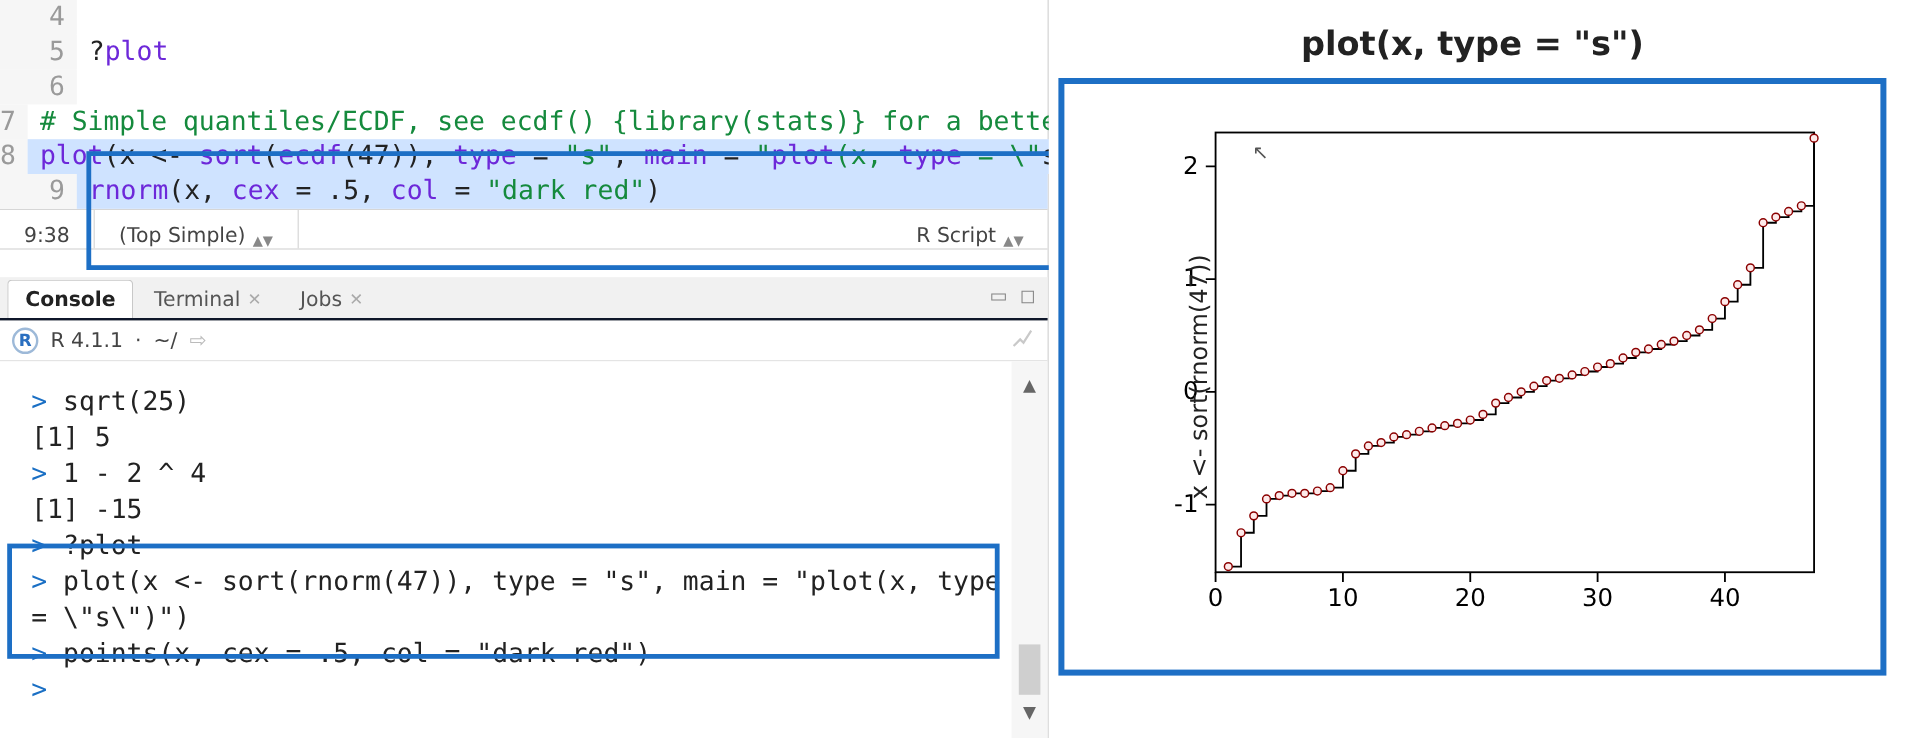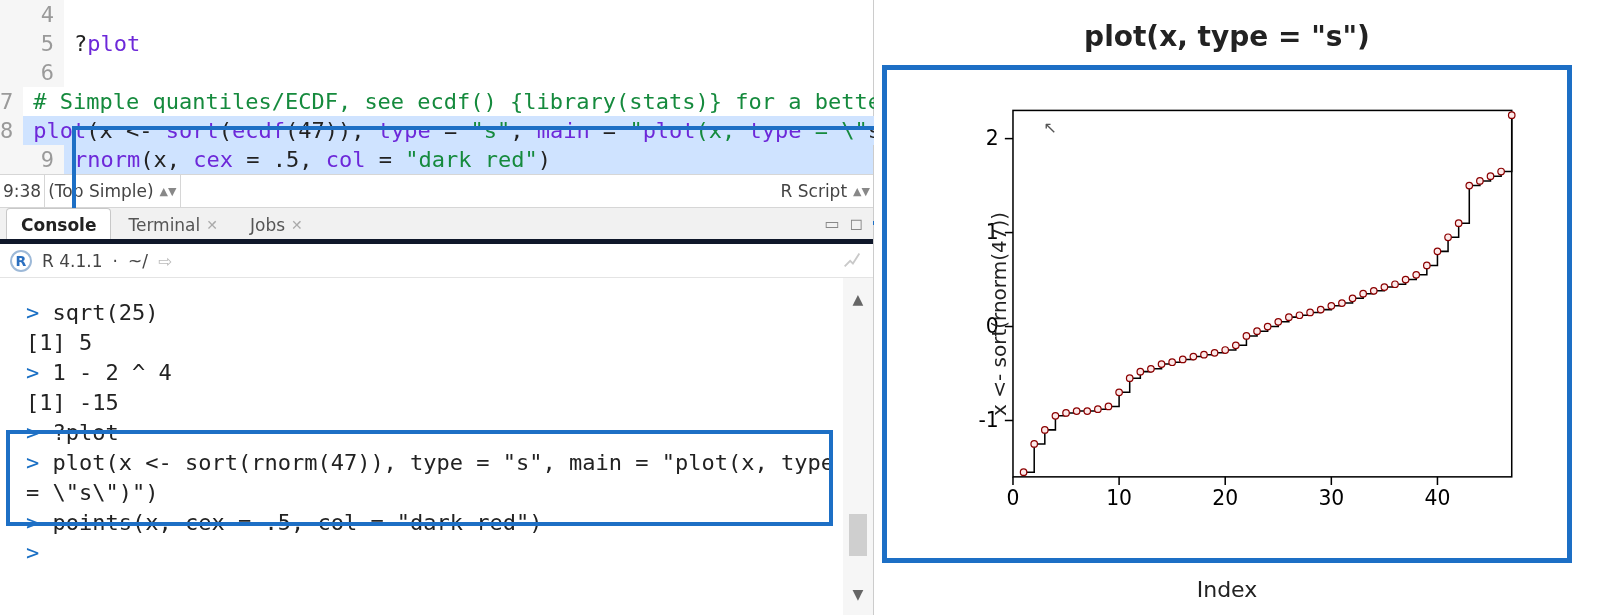--- a/index.html
+++ b/index.html
@@ -13,26 +13,26 @@
   .editor .row{display:flex;}
   .gutter{width:64px;text-align:right;padding-right:10px;color:#9a9a9a;background:#f6f6f6;user-select:none;}
   .codecell{flex:1;padding-left:10px;white-space:pre;}
   .tok-kw{color:#6d28d9;}
   .tok-str{color:#158a3d;}
   .tok-comment{color:#158a3d;}
   .selrow .codecell{background:#cfe3ff;}
   .sel-frame{position:absolute;left:72px;right:8px;top:126px;height:99px;border:4px solid #1d6fc5;pointer-events:none;}
 
   .editor-status{display:flex;align-items:center;height:34px;border-top:1px solid #d6d6d6;border-bottom:1px solid #d6d6d6;font-size:17px;color:#444;}
-  .editor-status .cell{padding:0 3px;border-right:1px solid #d6d6d6;height:100%;display:flex;align-items:center;gap:6px;}
+  .editor-status .cell{padding:0 20px;border-right:1px solid #d6d6d6;height:100%;display:flex;align-items:flex-end;gap:6px;}
   .editor-status .spacer{flex:1;}
   .caret{font-size:11px;color:#888;}
 
   
-  .tabs{display:flex;height:36px;background:#f1f1f1;border-bottom:5px solid #0f172a;padding-left:6px;gap:2px;position:relative;}
+  .tabs{display:flex;align-items:flex-end;height:36px;background:#f1f1f1;border-bottom:2px solid #0f172a;padding-left:6px;gap:2px;position:relative;margin-top:23px;}
   .tab{padding:6px 14px 5px;font-size:17px;color:#555;border:1px solid transparent;border-bottom:none;border-radius:4px 4px 0 0;display:flex;align-items:center;gap:6px;cursor:pointer;}
   .tab.active{background:#fff;border-color:#c8c8c8;color:#222;font-weight:600;}
   .tab .x{color:#aaa;font-size:14px;}
   .tabs .win-icons{position:absolute;right:10px;top:6px;display:flex;gap:10px;color:#888;}
 
   .console-hdr{display:flex;align-items:center;height:34px;padding:0 10px;gap:10px;font-size:17px;color:#444;border-bottom:1px solid #e4e4e4;}
   .r-logo{width:22px;height:22px;border-radius:50%;border:2px solid #9db9d8;display:inline-flex;align-items:center;justify-content:center;font-weight:700;color:#2a6fc0;font-size:14px;}
   .brush{margin-left:auto;color:#c9c9c9;}
 
   .console-body{position:relative;flex:1;font-family:"DejaVu Sans Mono",Menlo,Consolas,monospace;font-size:22px;line-height:30px;padding:4px 10px 4px 10px;overflow:hidden;}
@@ -227,17 +227,16 @@
               <circle class="pt" cx="492.8723404255319" cy="120.76923076923075" r="3.2"></circle>
               <circle class="pt" cx="503.2978723404255" cy="83.84615384615381" r="3.2"></circle>
               <circle class="pt" cx="513.7234042553191" cy="79.23076923076917" r="3.2"></circle>
               <circle class="pt" cx="524.1489361702128" cy="74.61538461538458" r="3.2"></circle>
               <circle class="pt" cx="534.5744680851064" cy="70" r="3.2"></circle>
               <circle class="pt" cx="545" cy="14.615384615384585" r="3.2"></circle>
               <text class="cursor" x="85" y="32">↖</text>
             </g>
         </svg>
       </div>
-      <div class="xlab">Index</div>
     </div>
   </div>
 
 </div>
 
 </body></html>

